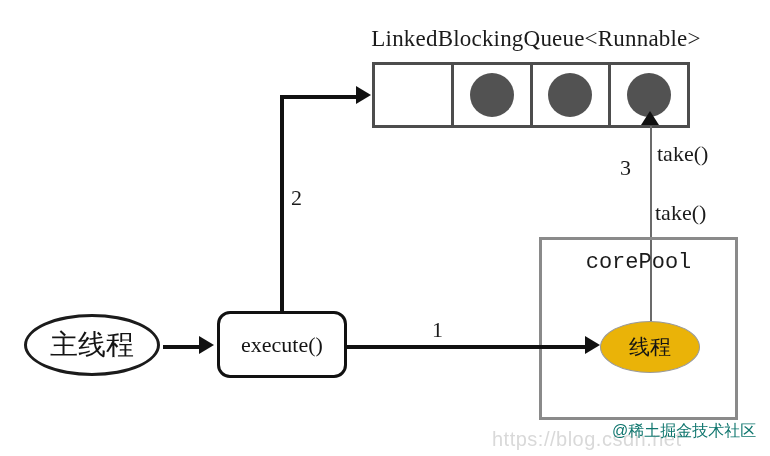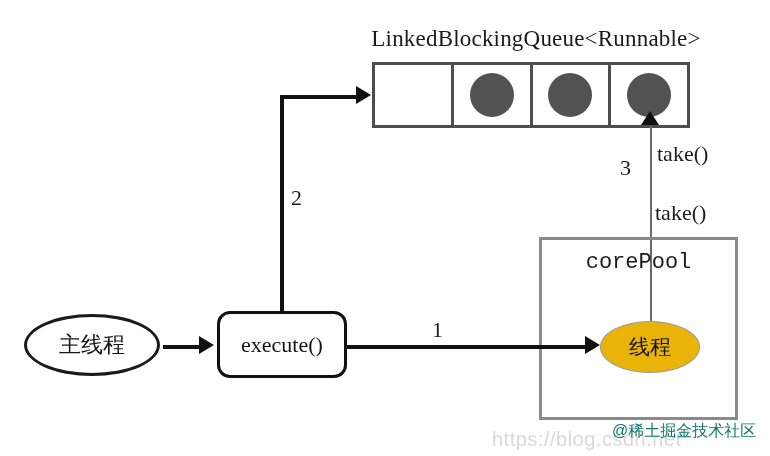--- a/index.html
+++ b/index.html
@@ -105,21 +105,21 @@
     left: 24px;
     top: 314px;
     width: 136px;
     height: 62px;
     border: 3px solid #1b1b1b;
     border-radius: 50%;
     box-sizing: border-box;
     display: flex;
     align-items: center;
     justify-content: center;
-    font-size: 22px;
+    font-size: 28px;
     color: #141414;
     background: #ffffff;
     font-family: "Liberation Sans", "DejaVu Sans", sans-serif;
   }
 
   
   .box-execute {
     position: absolute;
     left: 217px;
     top: 311px;

